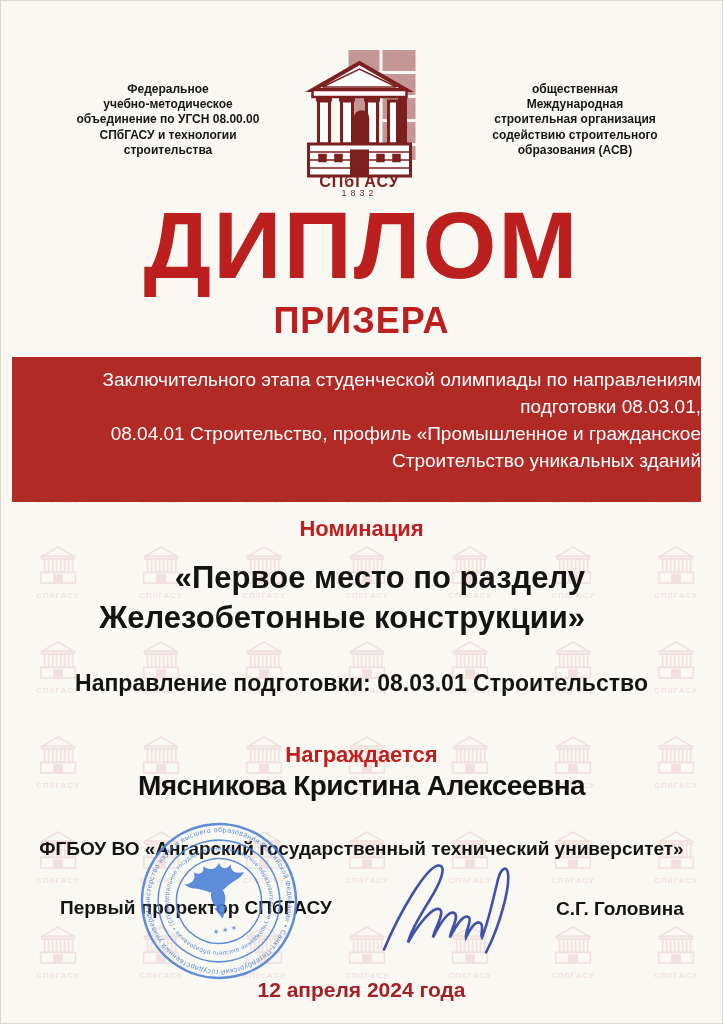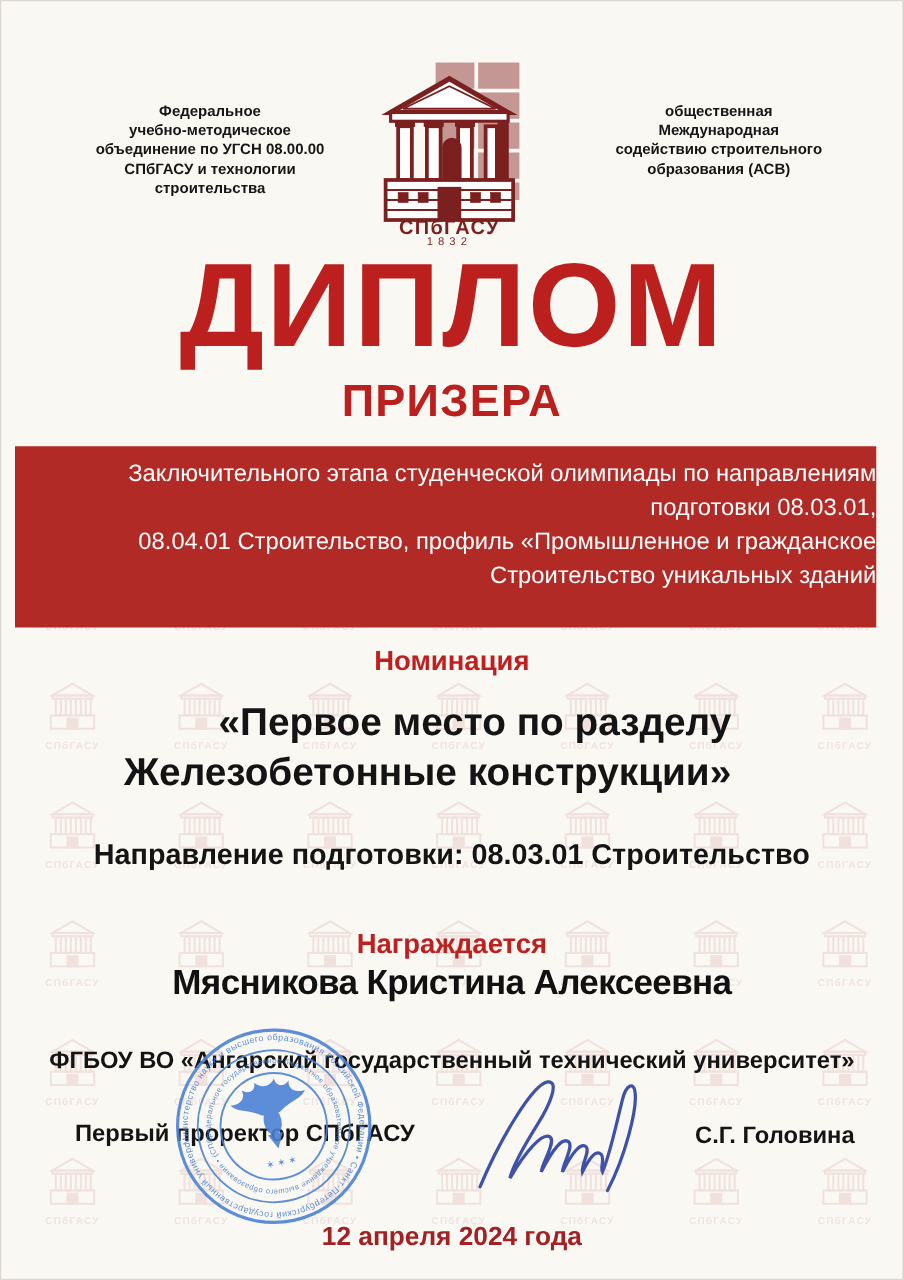--- a/index.html
+++ b/index.html
@@ -554,20 +554,21 @@
     <div>Федеральное</div>
     <div>учебно-методическое</div>
     <div>объединение по УГСН 08.00.00</div>
     <div>СПбГАСУ и технологии</div>
     <div>строительства</div>
   </div>
 
   <div class="abs z1 org-block" style="left:472px;top:82px;width:206px;">
     <div>общественная</div>
     <div>Международная</div>
+    <div>строительная организация</div>
     <div>содействию строительного</div>
     <div>образования (АСВ)</div>
   </div>
 
   <div class="abs z1" style="left:296px;top:46px;width:145px;height:150px;">
     <svg width="145" height="150" viewBox="0 0 140 150">
 
       <g fill="#a45c5c" opacity="0.62">
         <rect x="50" y="4" width="31" height="21"></rect>
           <rect x="84" y="4" width="33" height="21"></rect>

